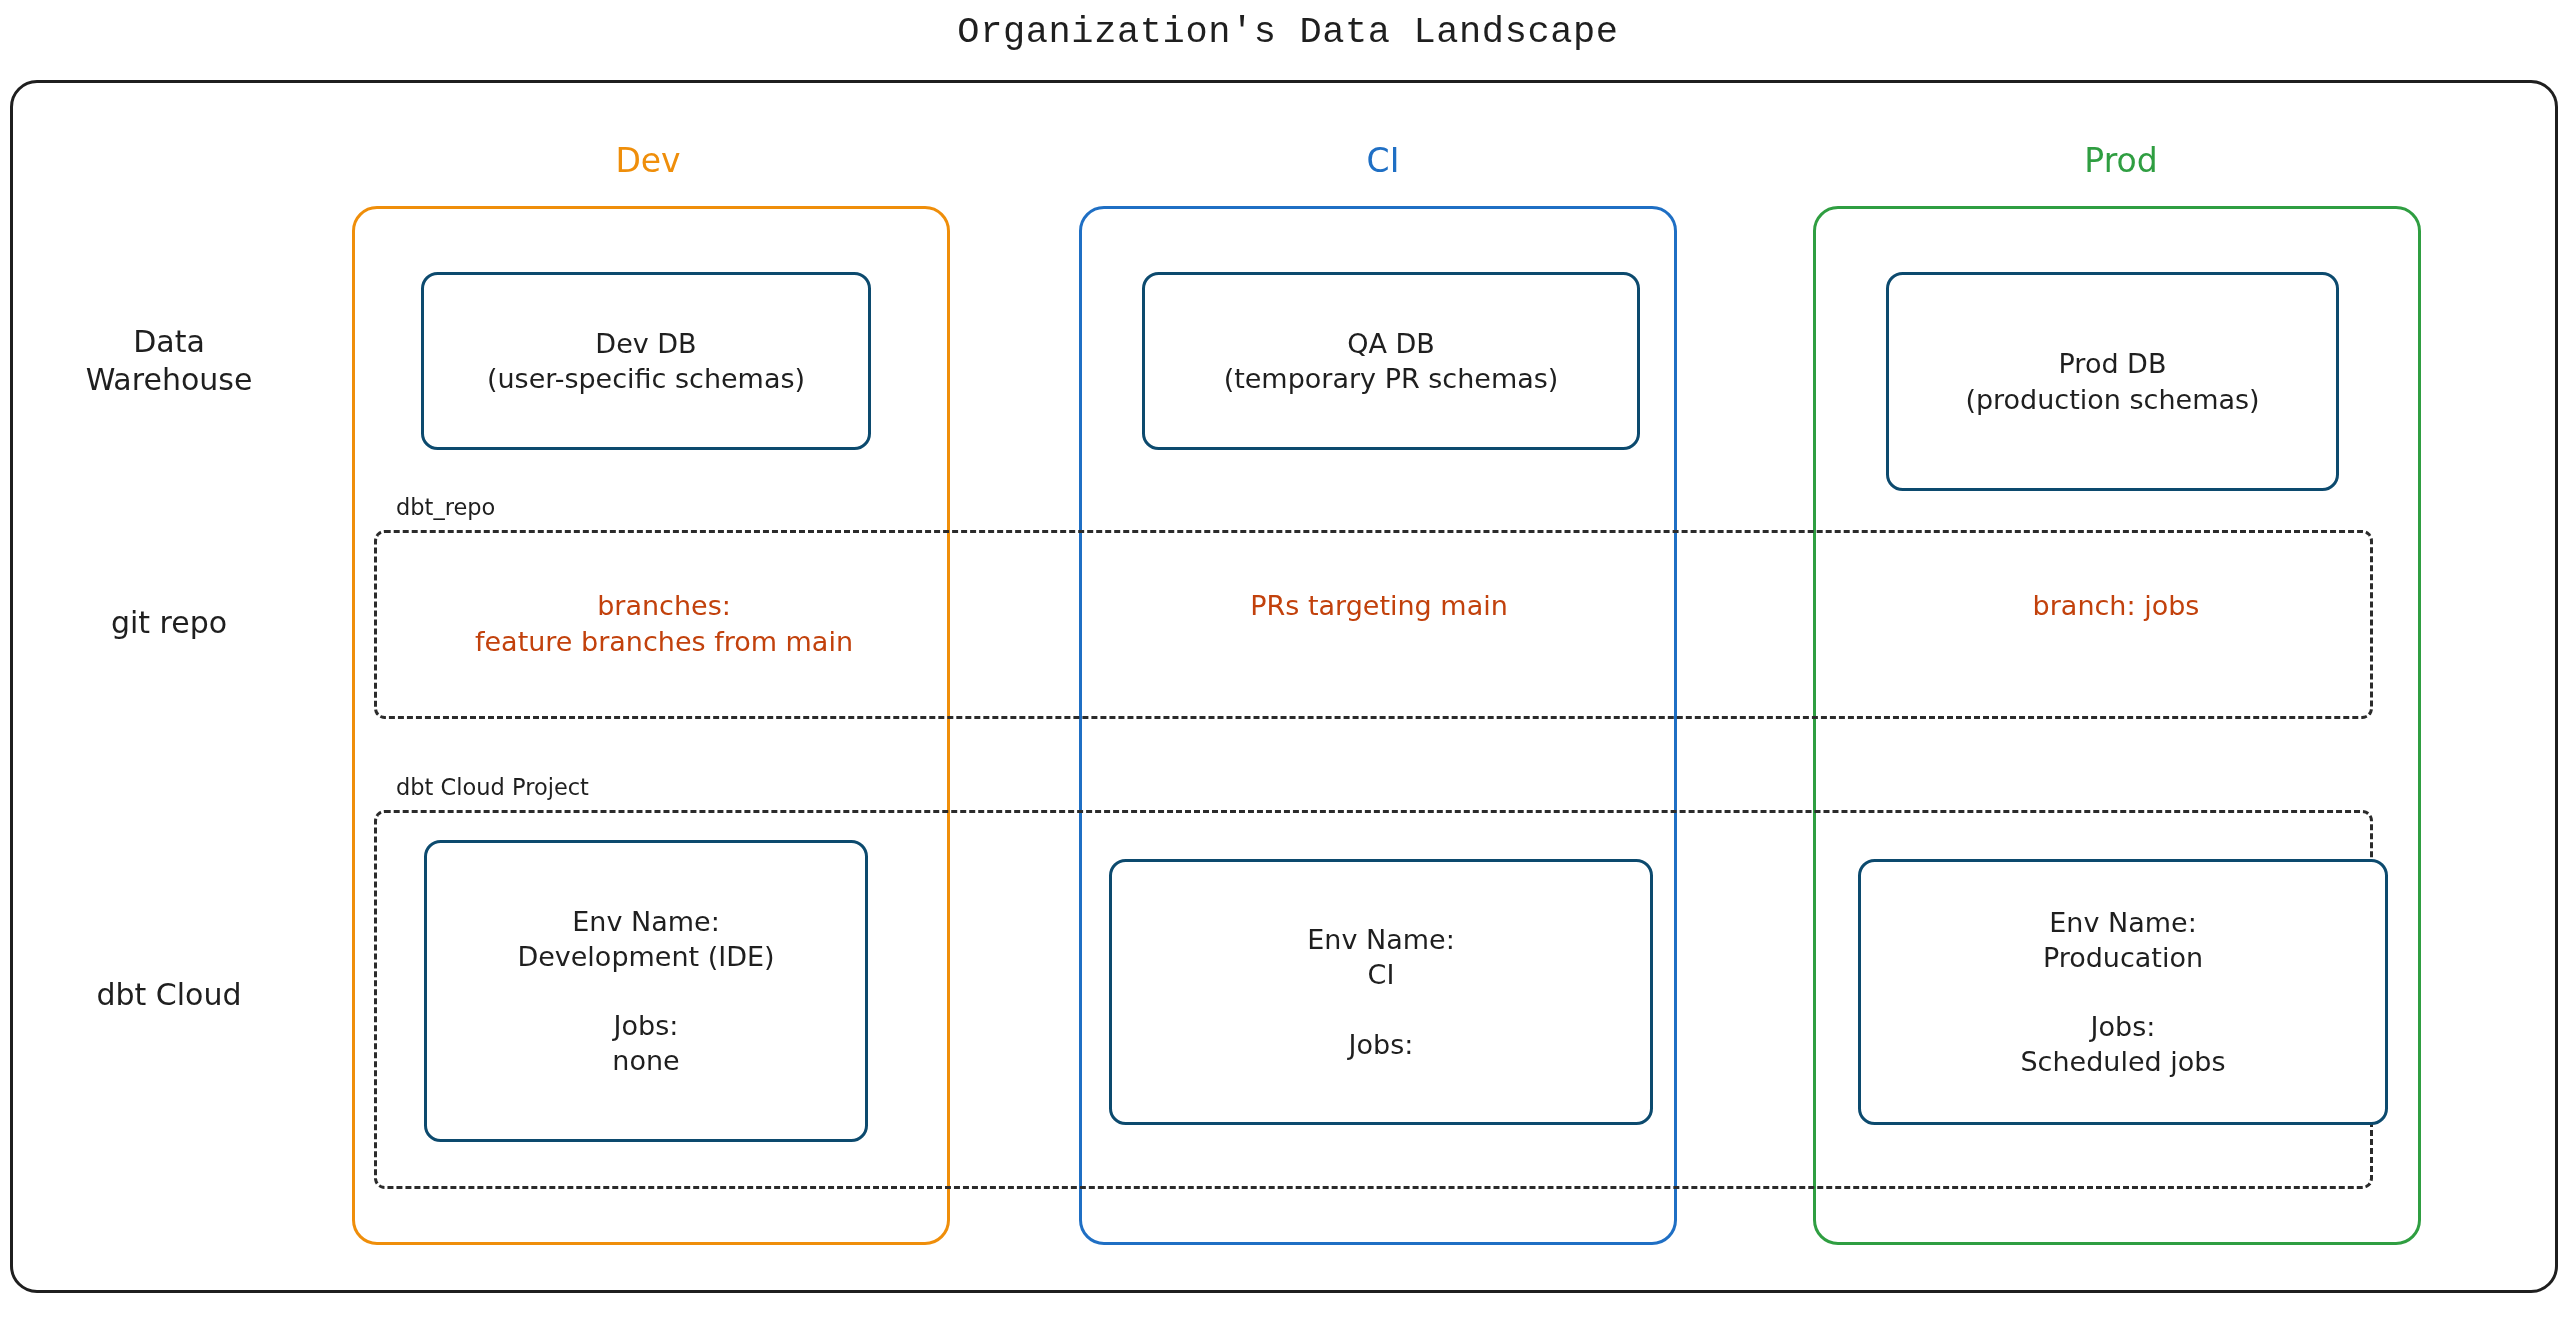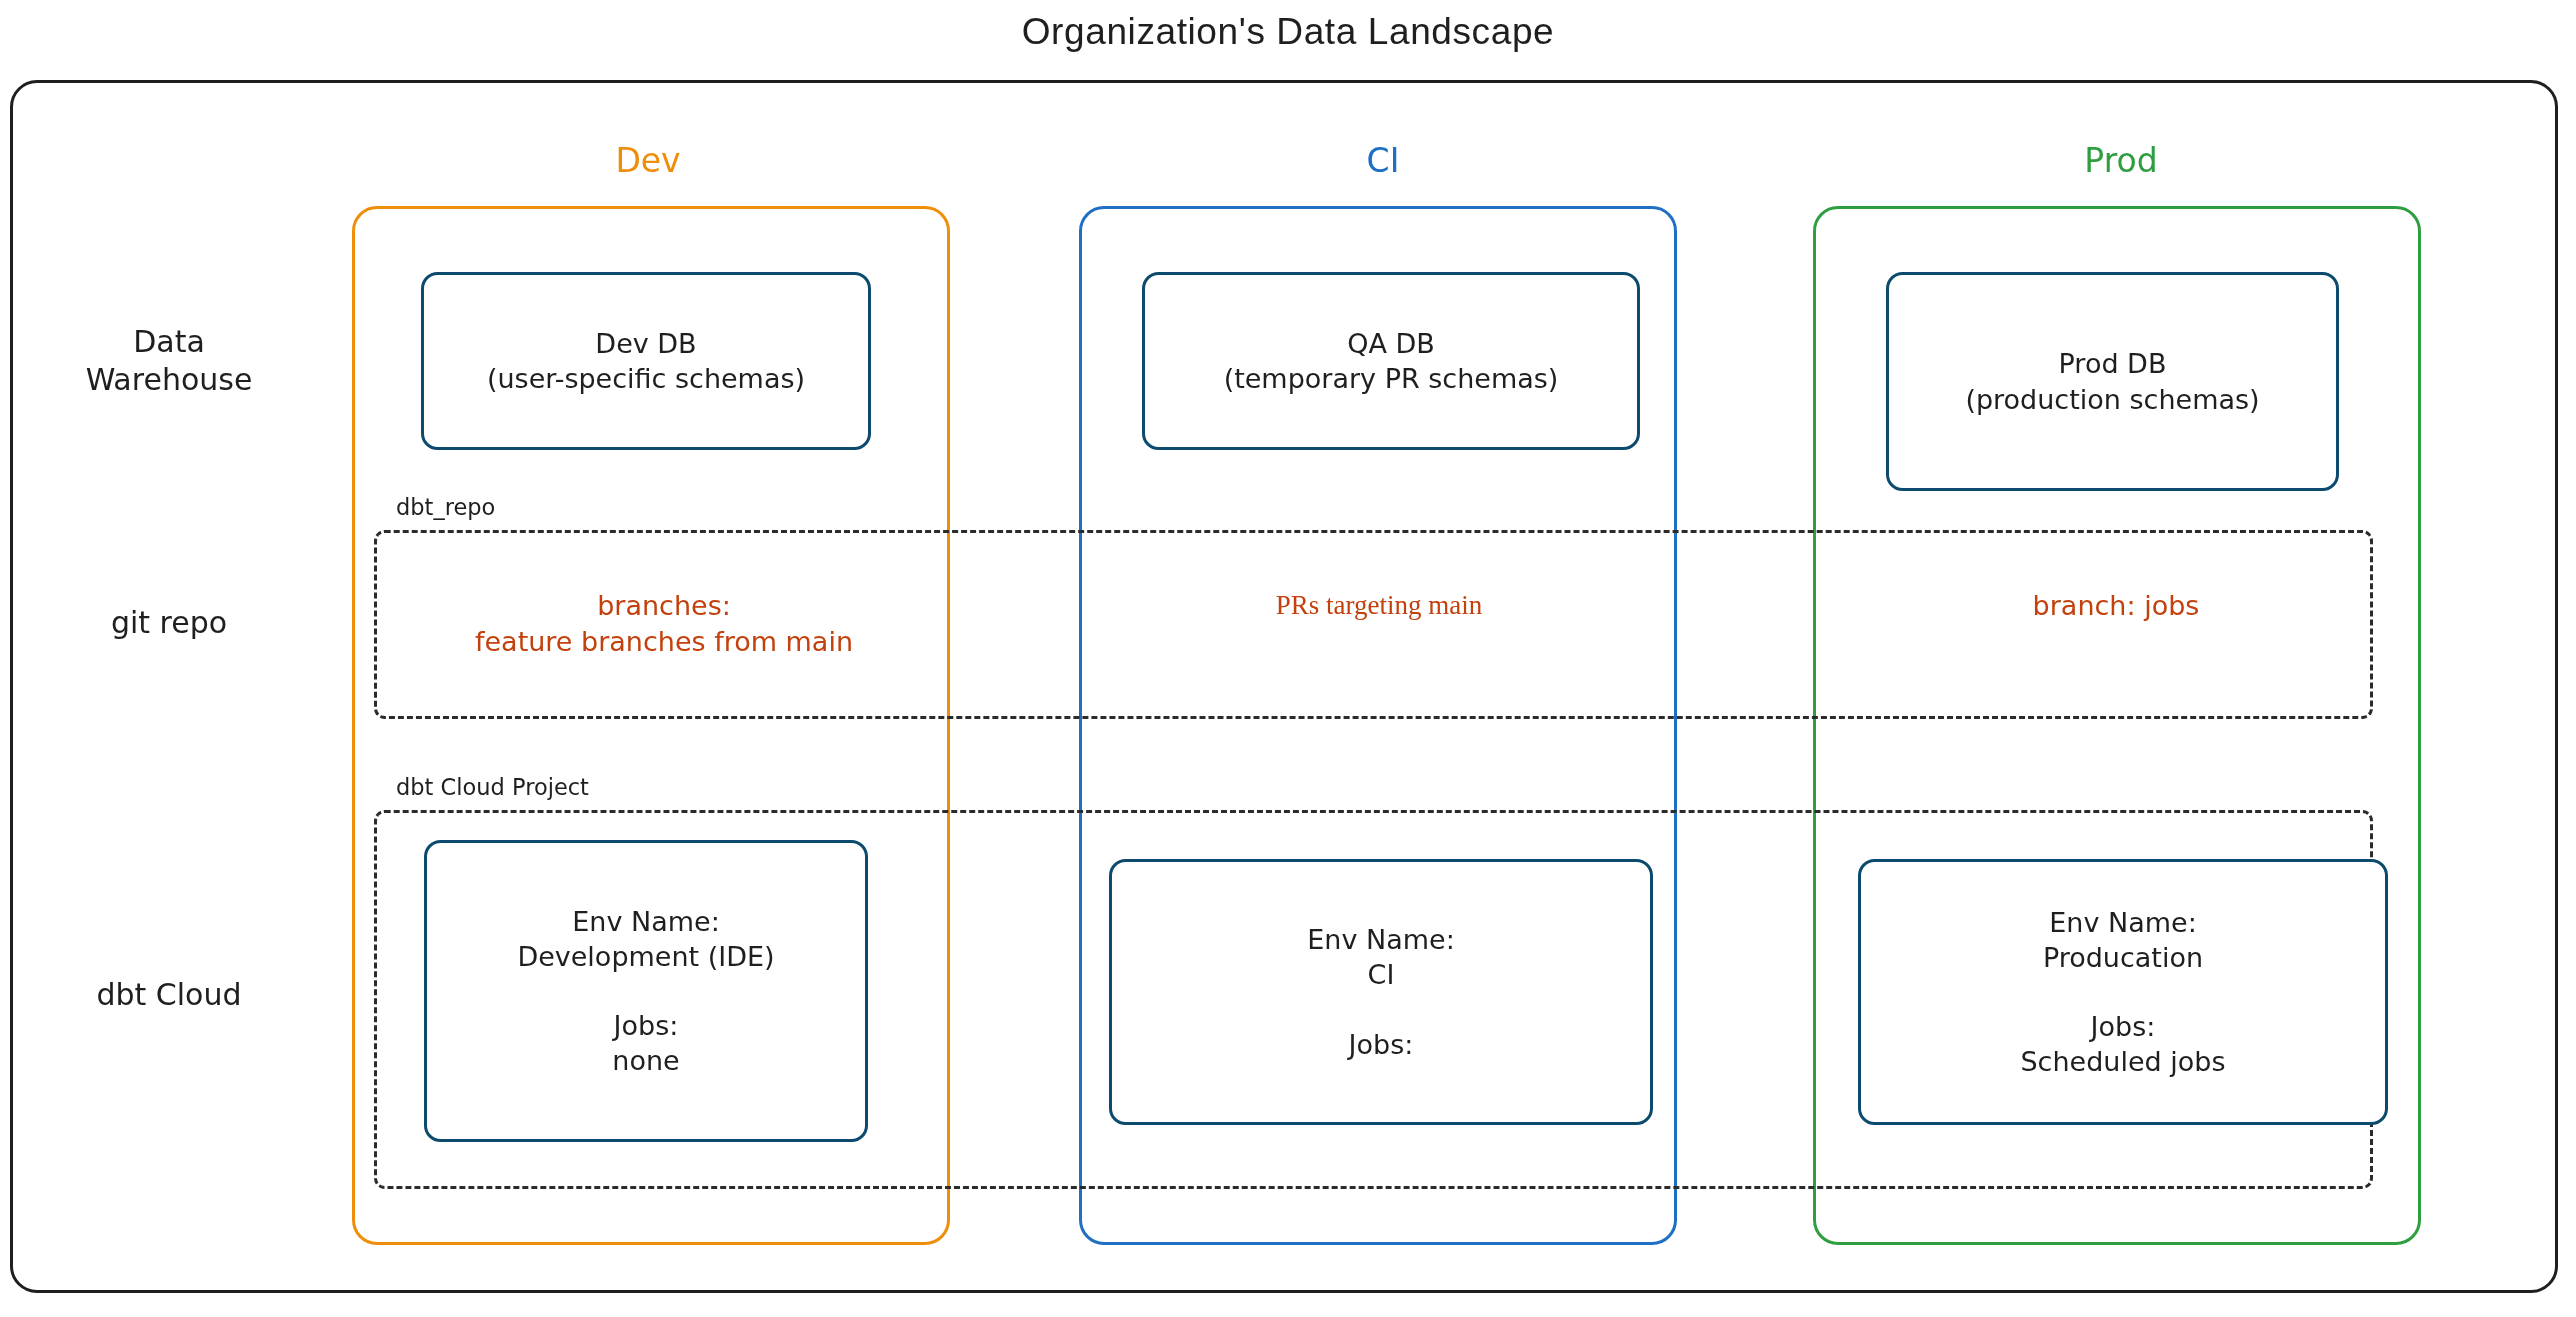--- a/index.html
+++ b/index.html
@@ -18,21 +18,21 @@
   
   #diagram-title {
     position: absolute;
     left: 0;
     top: 10.7px;
     width: 2576px;
     text-align: center;
     font-size: 37px;
     color: #1f1f1f;
     letter-spacing: 0.6px;
-    font-family: Liberation Sans, sans-serif;
+    font-family: Liberation Mono, monospace;
     white-space: nowrap;
   }
 
   
   #outer-frame {
     position: absolute;
     left: 9.5px;
     top: 80px;
     width: 2548px;
     height: 1213px;
@@ -139,21 +139,21 @@
   .git-text {
     position: absolute;
     text-align: center;
     font-size: 27px;
     line-height: 1.33;
     color: #c2410c;
     white-space: pre-line;
     top: 588px;
   }
   #git-text-dev  { left: 374px;  width: 580px; }
-  #git-text-ci   { left: 1089px; width: 580px; font-family: Liberation Serif, serif; }
+  #git-text-ci   { left: 1089px; width: 580px; }
   #git-text-prod { left: 1817px; width: 598px; }
 
   
   #node-dbtcloud-dev  { left: 424px;  top: 840px; width: 444px; height: 302px; }
   #node-dbtcloud-ci   { left: 1109px; top: 859px; width: 544px; height: 266px; }
   #node-dbtcloud-prod { left: 1858px; top: 859px; width: 530px; height: 266px; }
 
   #node-dbtcloud-ci .node-line,
   #node-dbtcloud-prod .node-line { font-size: 27px; }
 </style>

